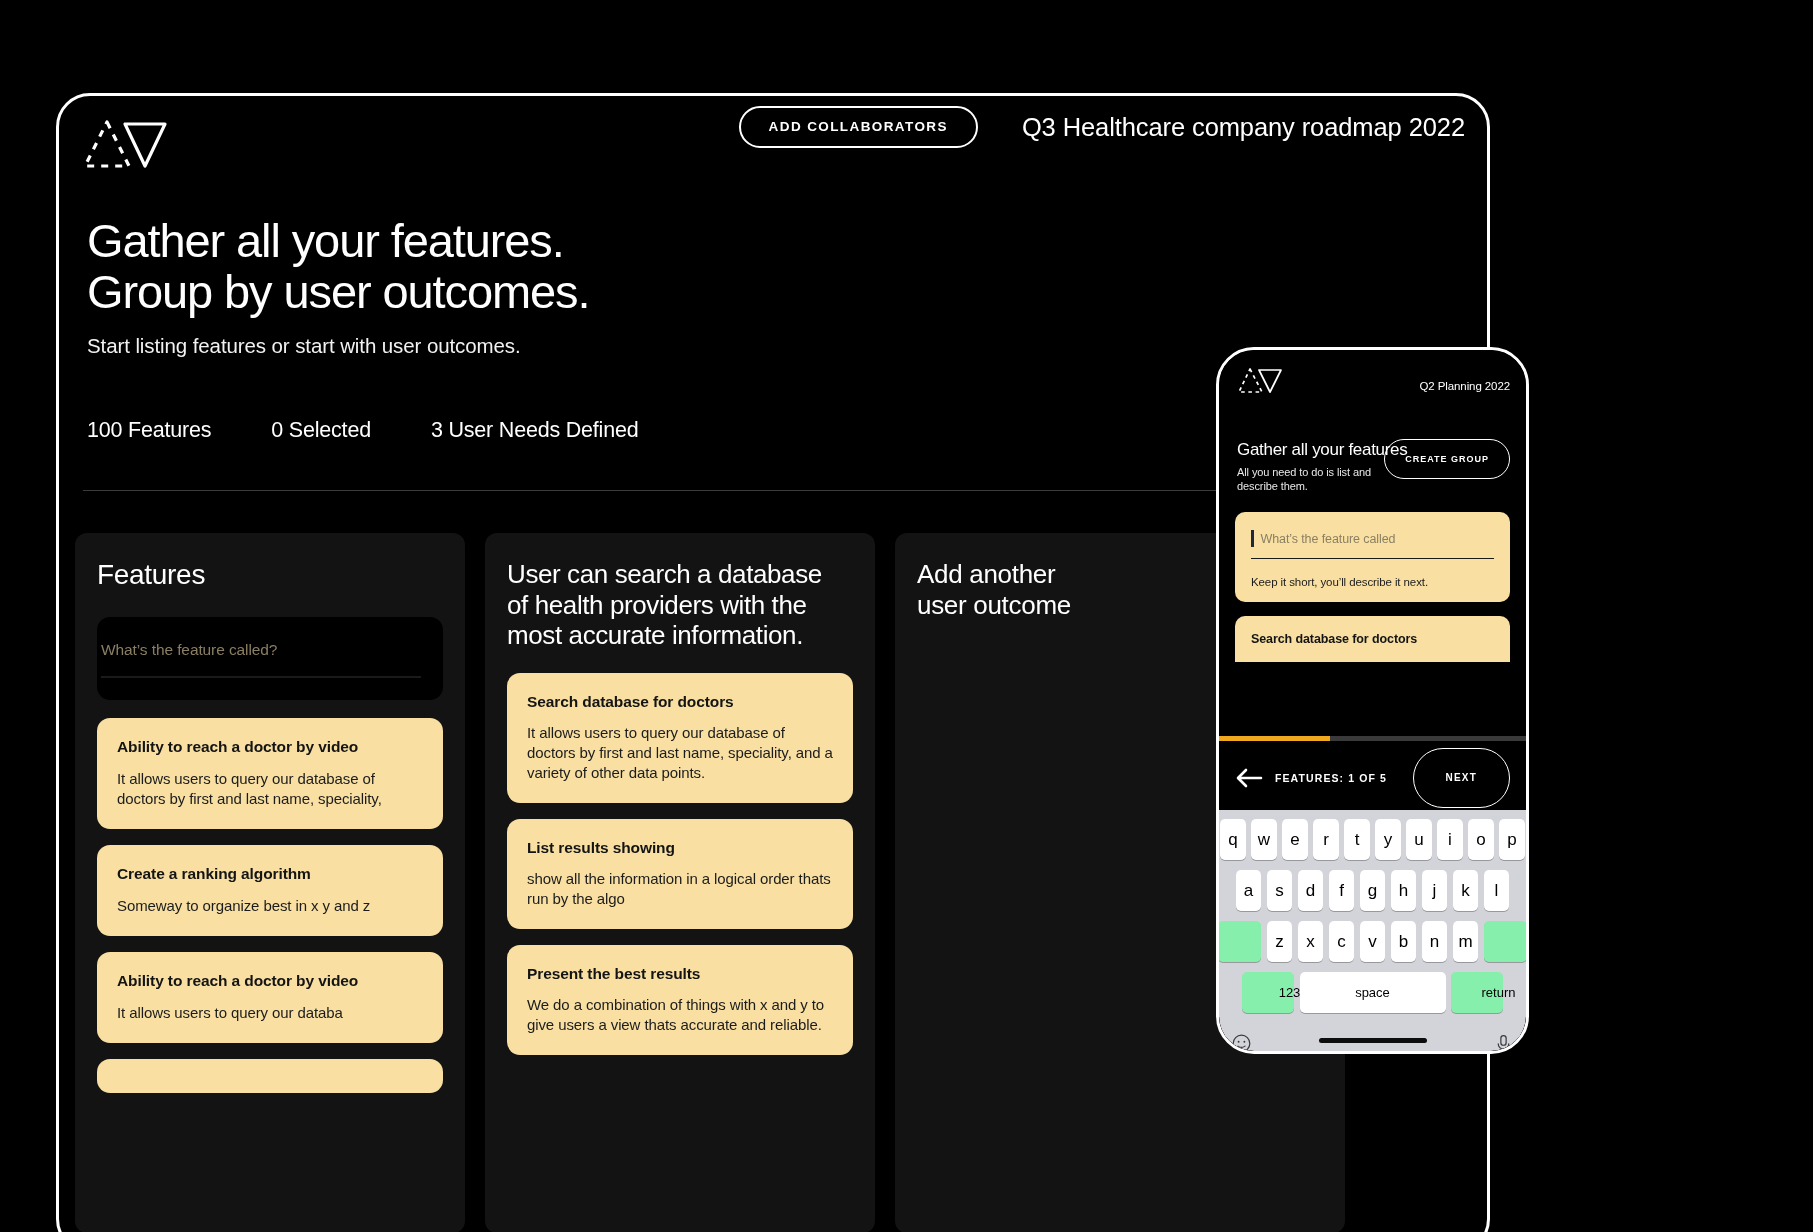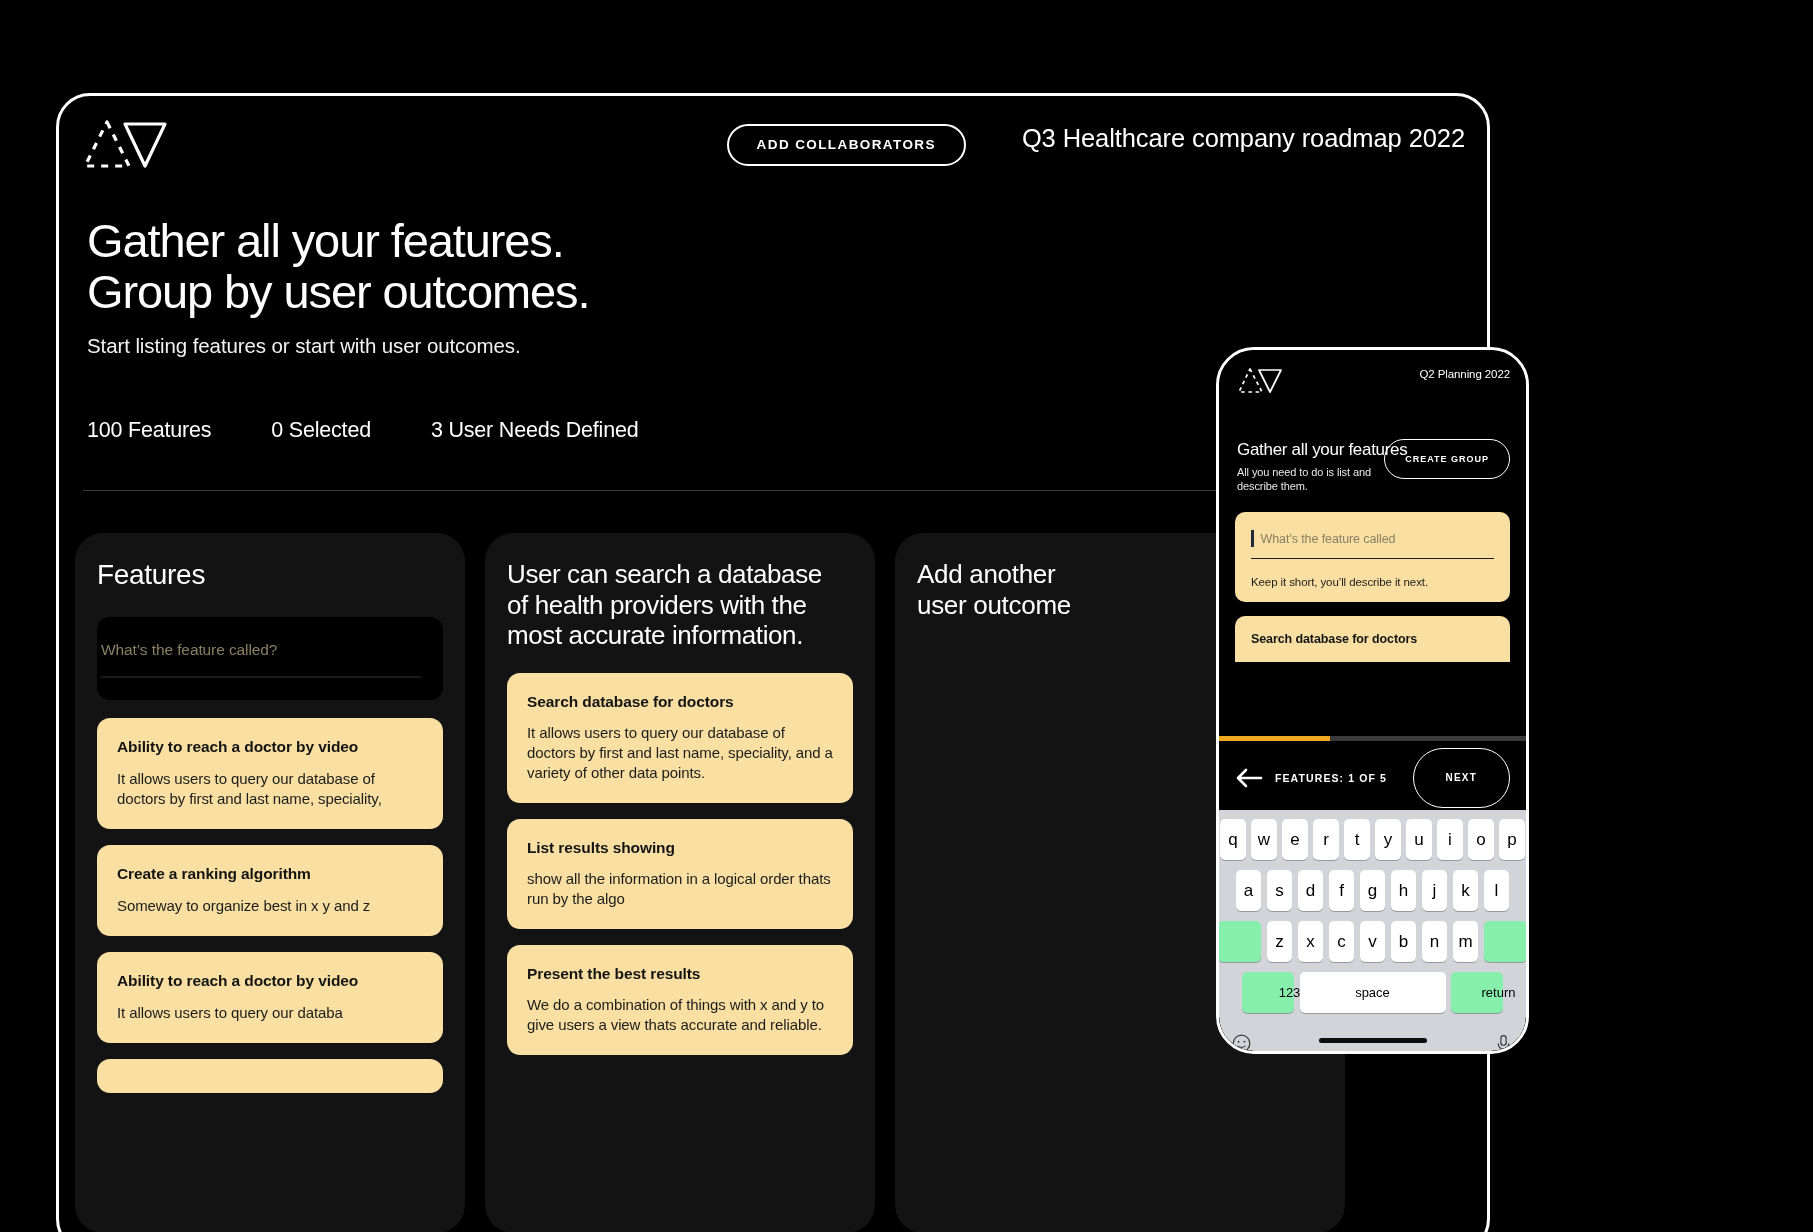--- a/index.html
+++ b/index.html
@@ -55,23 +55,24 @@
     position: absolute;
     left: 22px;
     top: 20px;
     width: 92px;
     height: 58px;
   }
 
   .topbar-right {
     position: absolute;
     right: 22px;
-    top: 28px;
-    display: flex;
-    gap: 56px;
+    top: 4px;
+    display: flex;
+    align-items: center;
+    gap: 44px;
     height: 54px;
   }
 
   .pill-btn {
     border: 2px solid #ffffff;
     border-radius: 40px;
     color: #ffffff;
     background: transparent;
     font-family: "Liberation Sans", sans-serif;
     font-weight: bold;
@@ -145,21 +146,21 @@
     position: absolute;
     left: 16px;
     top: 437px;
     display: flex;
     gap: 20px;
   }
 
   .column {
     width: 390px;
     background: #131313;
-    border-radius: 28px;
+    border-radius: 12px;
     padding: 26px 22px 22px 22px;
     min-height: 700px;
   }
   .column.outcome { width: 390px; }
   .column.addcol  { width: 450px; position: relative; }
 
   .col-title {
     color: #ffffff;
     font-size: 28px;
     font-weight: 400;
@@ -264,21 +265,21 @@
     background: #000000;
   }
 
   .ph-topbar {
     position: relative;
     height: 54px;
     padding: 16px 18px 0 18px;
   }
   .ph-logo { position: absolute; left: 18px; top: 16px; width: 48px; height: 30px; }
   .ph-plan {
-    position: absolute; right: 16px; top: 18px;
+    position: absolute; right: 16px; top: 30px;
     color: #ffffff; font-size: 11.5px; letter-spacing: -0.1px;
   }
 
   .ph-hero { position: relative; padding: 36px 18px 0 18px; height: 86px; }
   .ph-hero h2 {
     color: #ffffff; font-size: 17px; font-weight: 400; letter-spacing: -0.3px;
   }
   .ph-hero-sub {
     margin-top: 6px;
     color: #e8e8e8; font-size: 11px; line-height: 1.25; letter-spacing: -0.1px;

